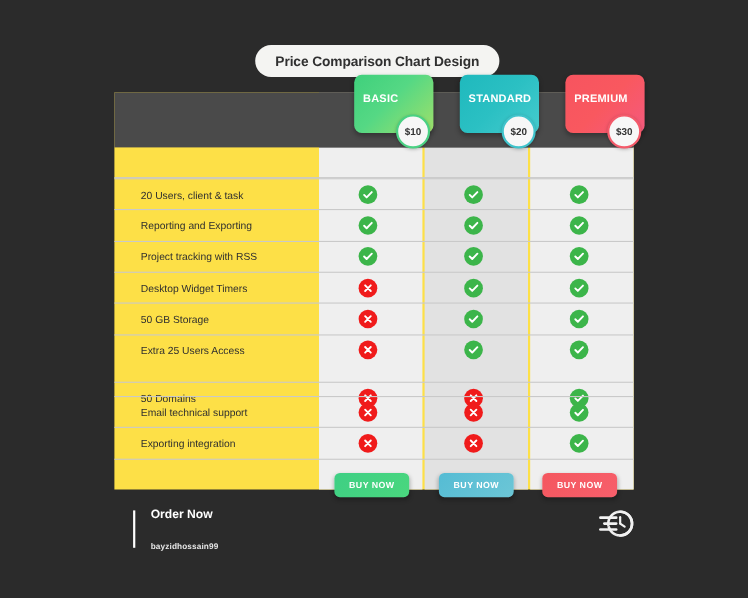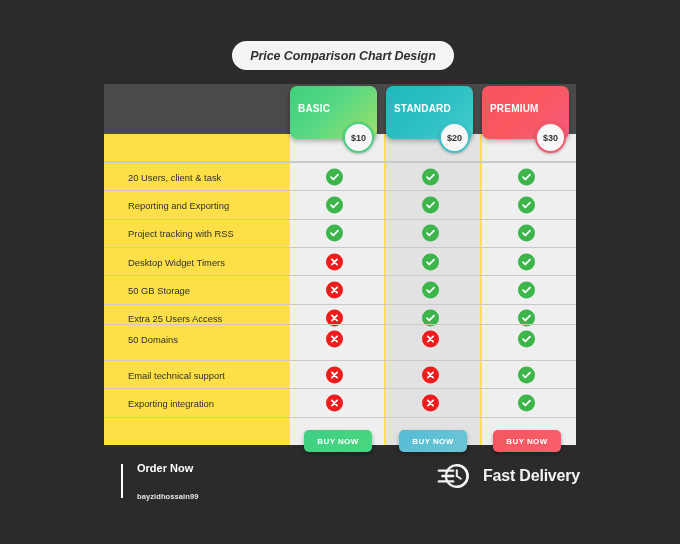--- a/index.html
+++ b/index.html
@@ -14,21 +14,20 @@
   
   #title-pill{
     position:absolute; left:232px; top:41px;
     width:222px; height:29px;
     background:#f4f4f2; border-radius:16px;
     display:flex; align-items:center; justify-content:center;
   }
   #title-pill .t{
     font-size:12.5px; font-weight:bold; color:#303030;
     letter-spacing:-0.1px;
-    font-style:italic;
   }
 
   
   #table{
     position:absolute; left:104px; top:84px;
     width:472px; height:361px;
     background:#fde047;
   }
   #head-row{
     position:absolute; left:0; top:0; width:100%; height:50px;
@@ -71,23 +70,24 @@
   }
   .mark.c{ background:#3cb54a; }
   .mark.x{ background:#f01b1b; }
   .mark svg{ width:11px; height:11px; display:block; }
   .m-basic   { left:230px; margin-left:-8.5px; }
   .m-standard{ left:326px; margin-left:-8.5px; }
   .m-premium { left:422px; margin-left:-8.5px; }
 
   
   .plan{
-    position:absolute; top:86px; width:87px; height:53px;
+    position:absolute; top:68px; width:72px; height:53px;
     border-radius:7px; overflow:visible;
     box-shadow:0 2px 5px rgba(0,0,0,.30);
+    margin-left:32px;
   }
   .plan .pname{
     position:absolute; left:8px; top:17px;
     color:#ffffff; font-size:10px; font-weight:bold; letter-spacing:0.2px;
   }
   .badge{
     position:absolute; right:3px; bottom:-14px;
     width:31px; height:31px; border-radius:50%;
     background:#f7f7f7;
     display:flex; align-items:center; justify-content:center;
@@ -270,21 +270,21 @@
           <svg viewBox="0 0 12 12">
             <path d="M2.2 6.2 L4.7 8.7 L9.8 3.4" fill="none" stroke="#fff" stroke-width="1.9" stroke-linecap="round" stroke-linejoin="round"></path>
           </svg>
         </span>
         <span class="mark c m-premium">
           <svg viewBox="0 0 12 12">
             <path d="M2.2 6.2 L4.7 8.7 L9.8 3.4" fill="none" stroke="#fff" stroke-width="1.9" stroke-linecap="round" stroke-linejoin="round"></path>
           </svg>
         </span>
       </div>
-      <div class="frow" style="top: 240px;">
+      <div class="frow" style="top: 263px;">
         <span class="label">50 Domains</span>
         <span class="mark x m-basic">
           <svg viewBox="0 0 12 12">
             <path d="M3.2 3.2 L8.8 8.8 M8.8 3.2 L3.2 8.8" fill="none" stroke="#fff" stroke-width="1.9" stroke-linecap="round"></path>
           </svg>
         </span>
         <span class="mark x m-standard">
           <svg viewBox="0 0 12 12">
             <path d="M3.2 3.2 L8.8 8.8 M8.8 3.2 L3.2 8.8" fill="none" stroke="#fff" stroke-width="1.9" stroke-linecap="round"></path>
           </svg>
@@ -368,14 +368,13 @@
       <line x1="6" y1="15" x2="18" y2="15"></line>
       <line x1="2" y1="21" x2="18" y2="21"></line>
     </g>
     <path d="M22 3 A12 12 0 1 1 22 27" fill="none" stroke="#f2f2f2" stroke-width="2.6" stroke-linecap="round"></path>
     <circle cx="22" cy="15" r="12" fill="none" stroke="#f2f2f2" stroke-width="2.6" stroke-dasharray="0.1 0"></circle>
     <g stroke="#f2f2f2" stroke-width="2.2" stroke-linecap="round">
       <line x1="22" y1="15" x2="22" y2="8.5"></line>
       <line x1="22" y1="15" x2="26.5" y2="18"></line>
     </g>
   </svg>
-  <span id="fast-text">Fast Delivery</span>
 </div>
 
 </body></html>

